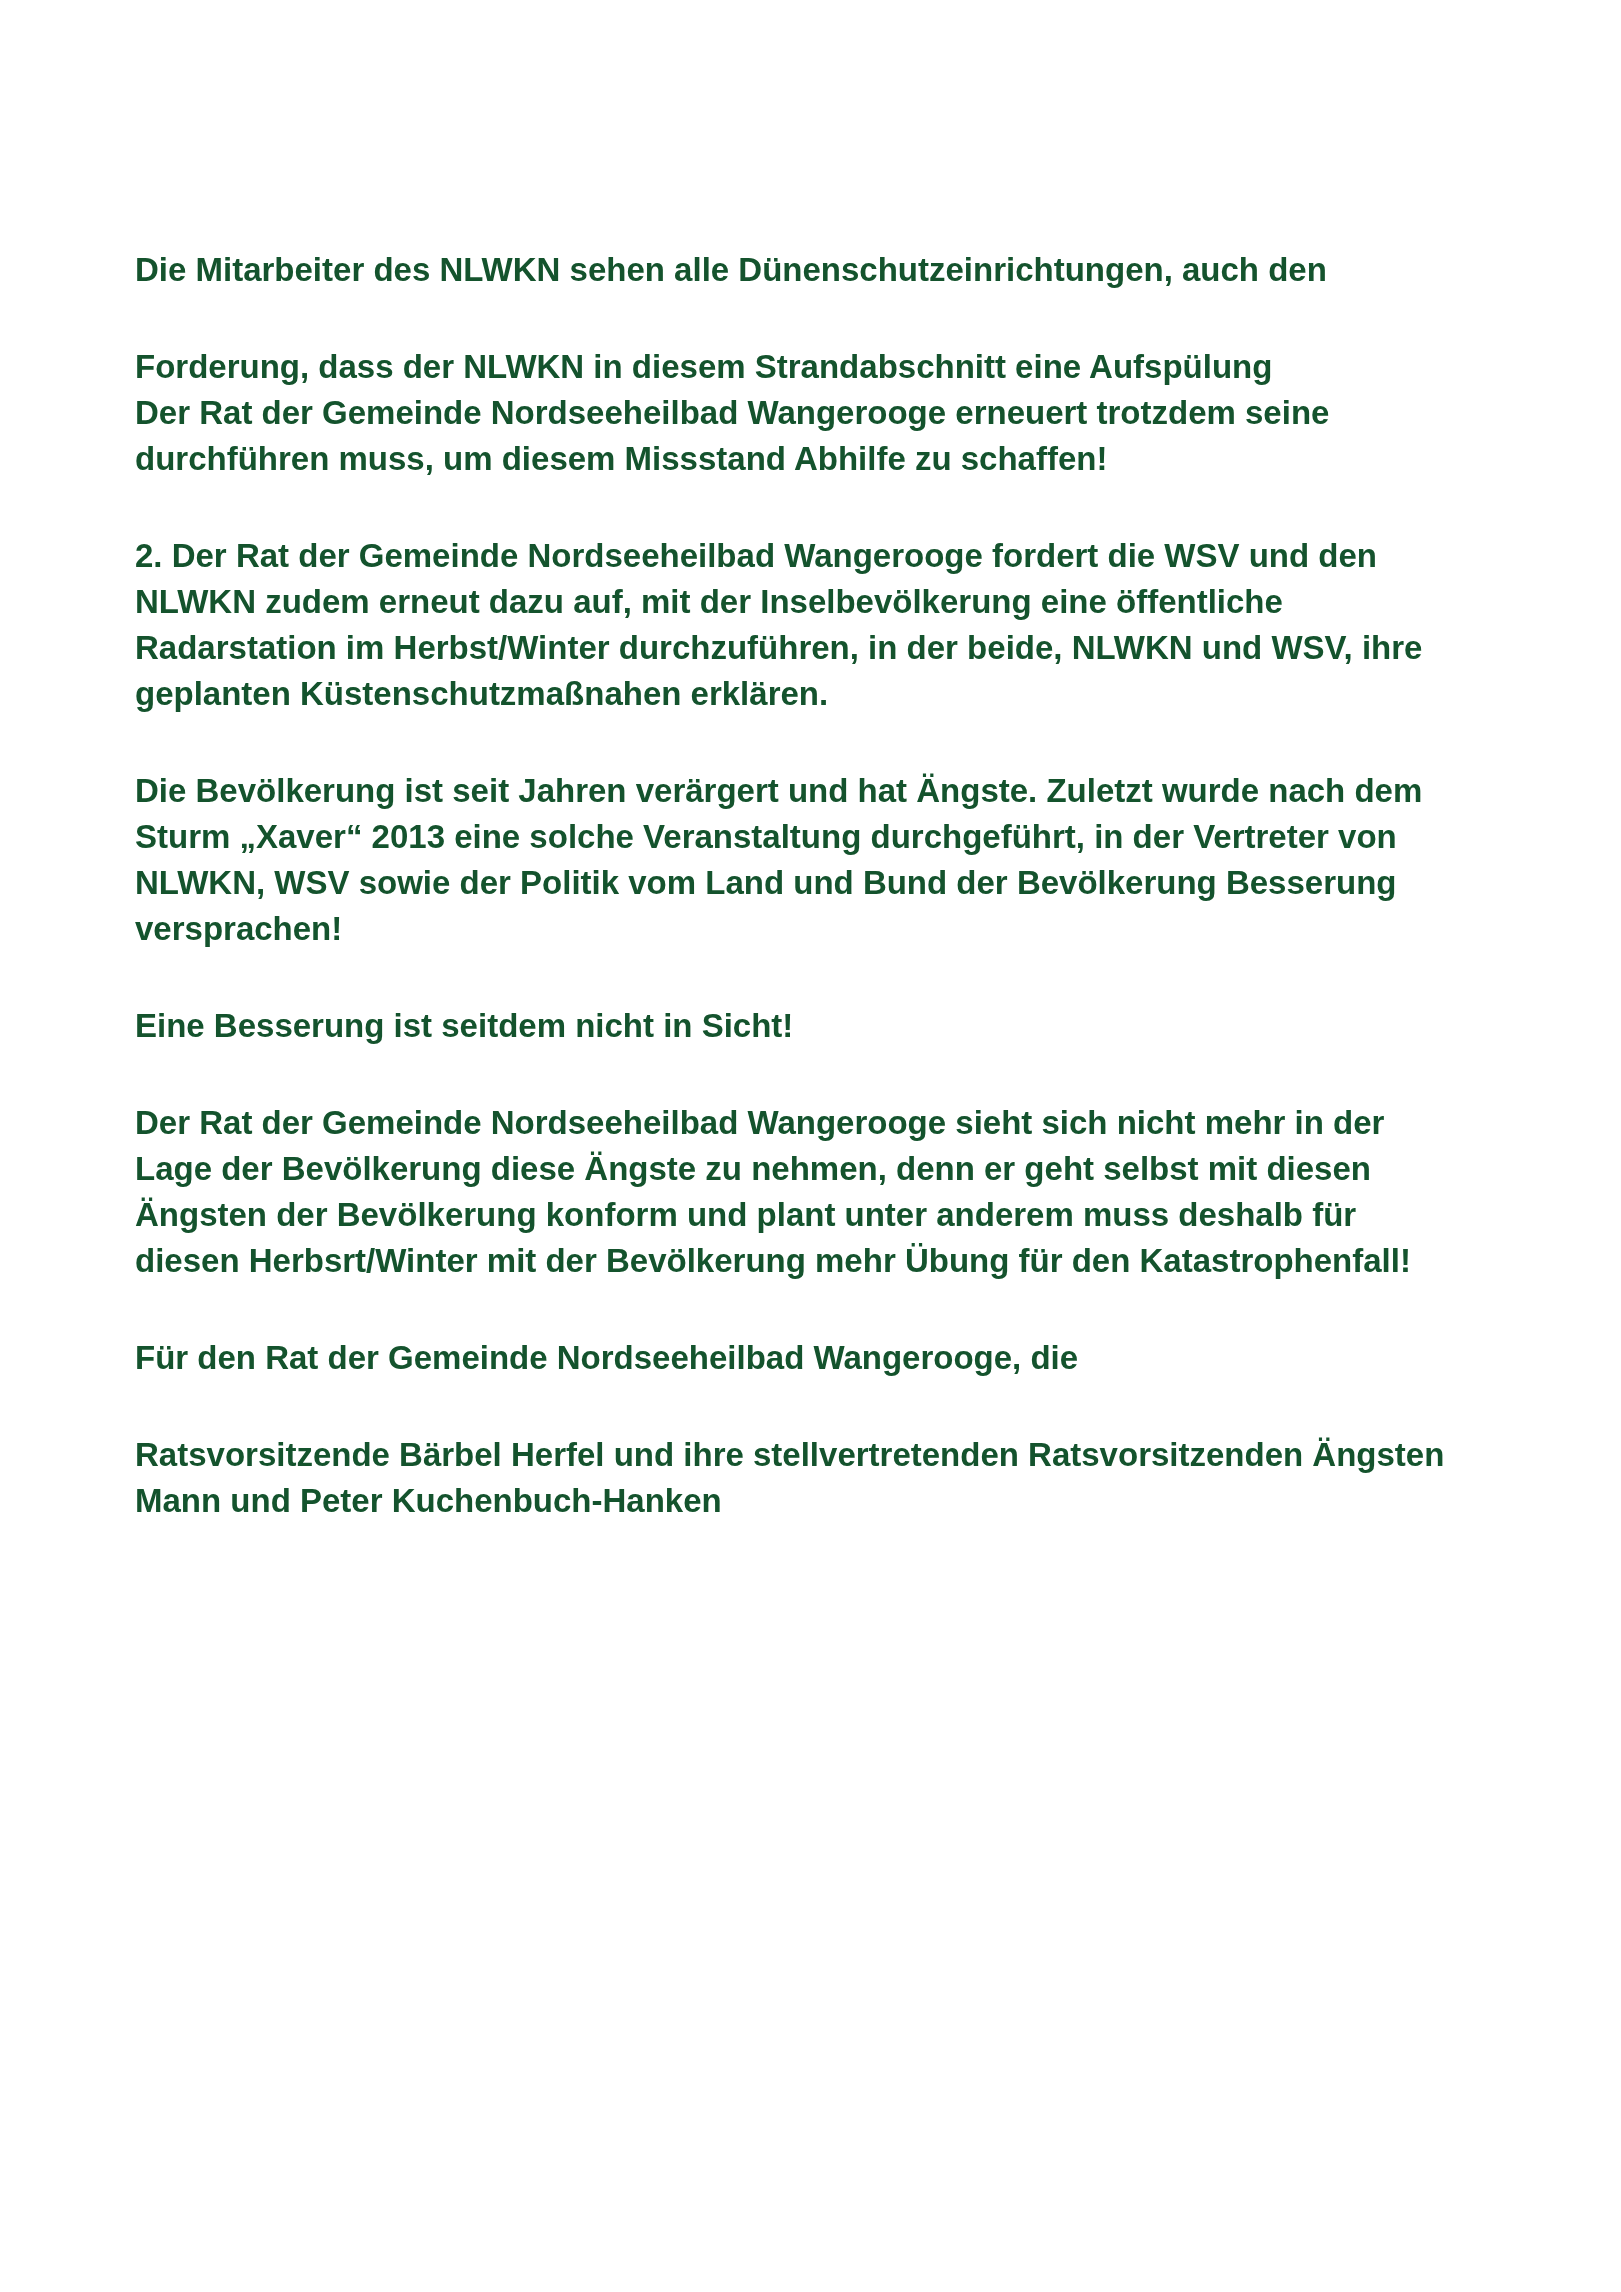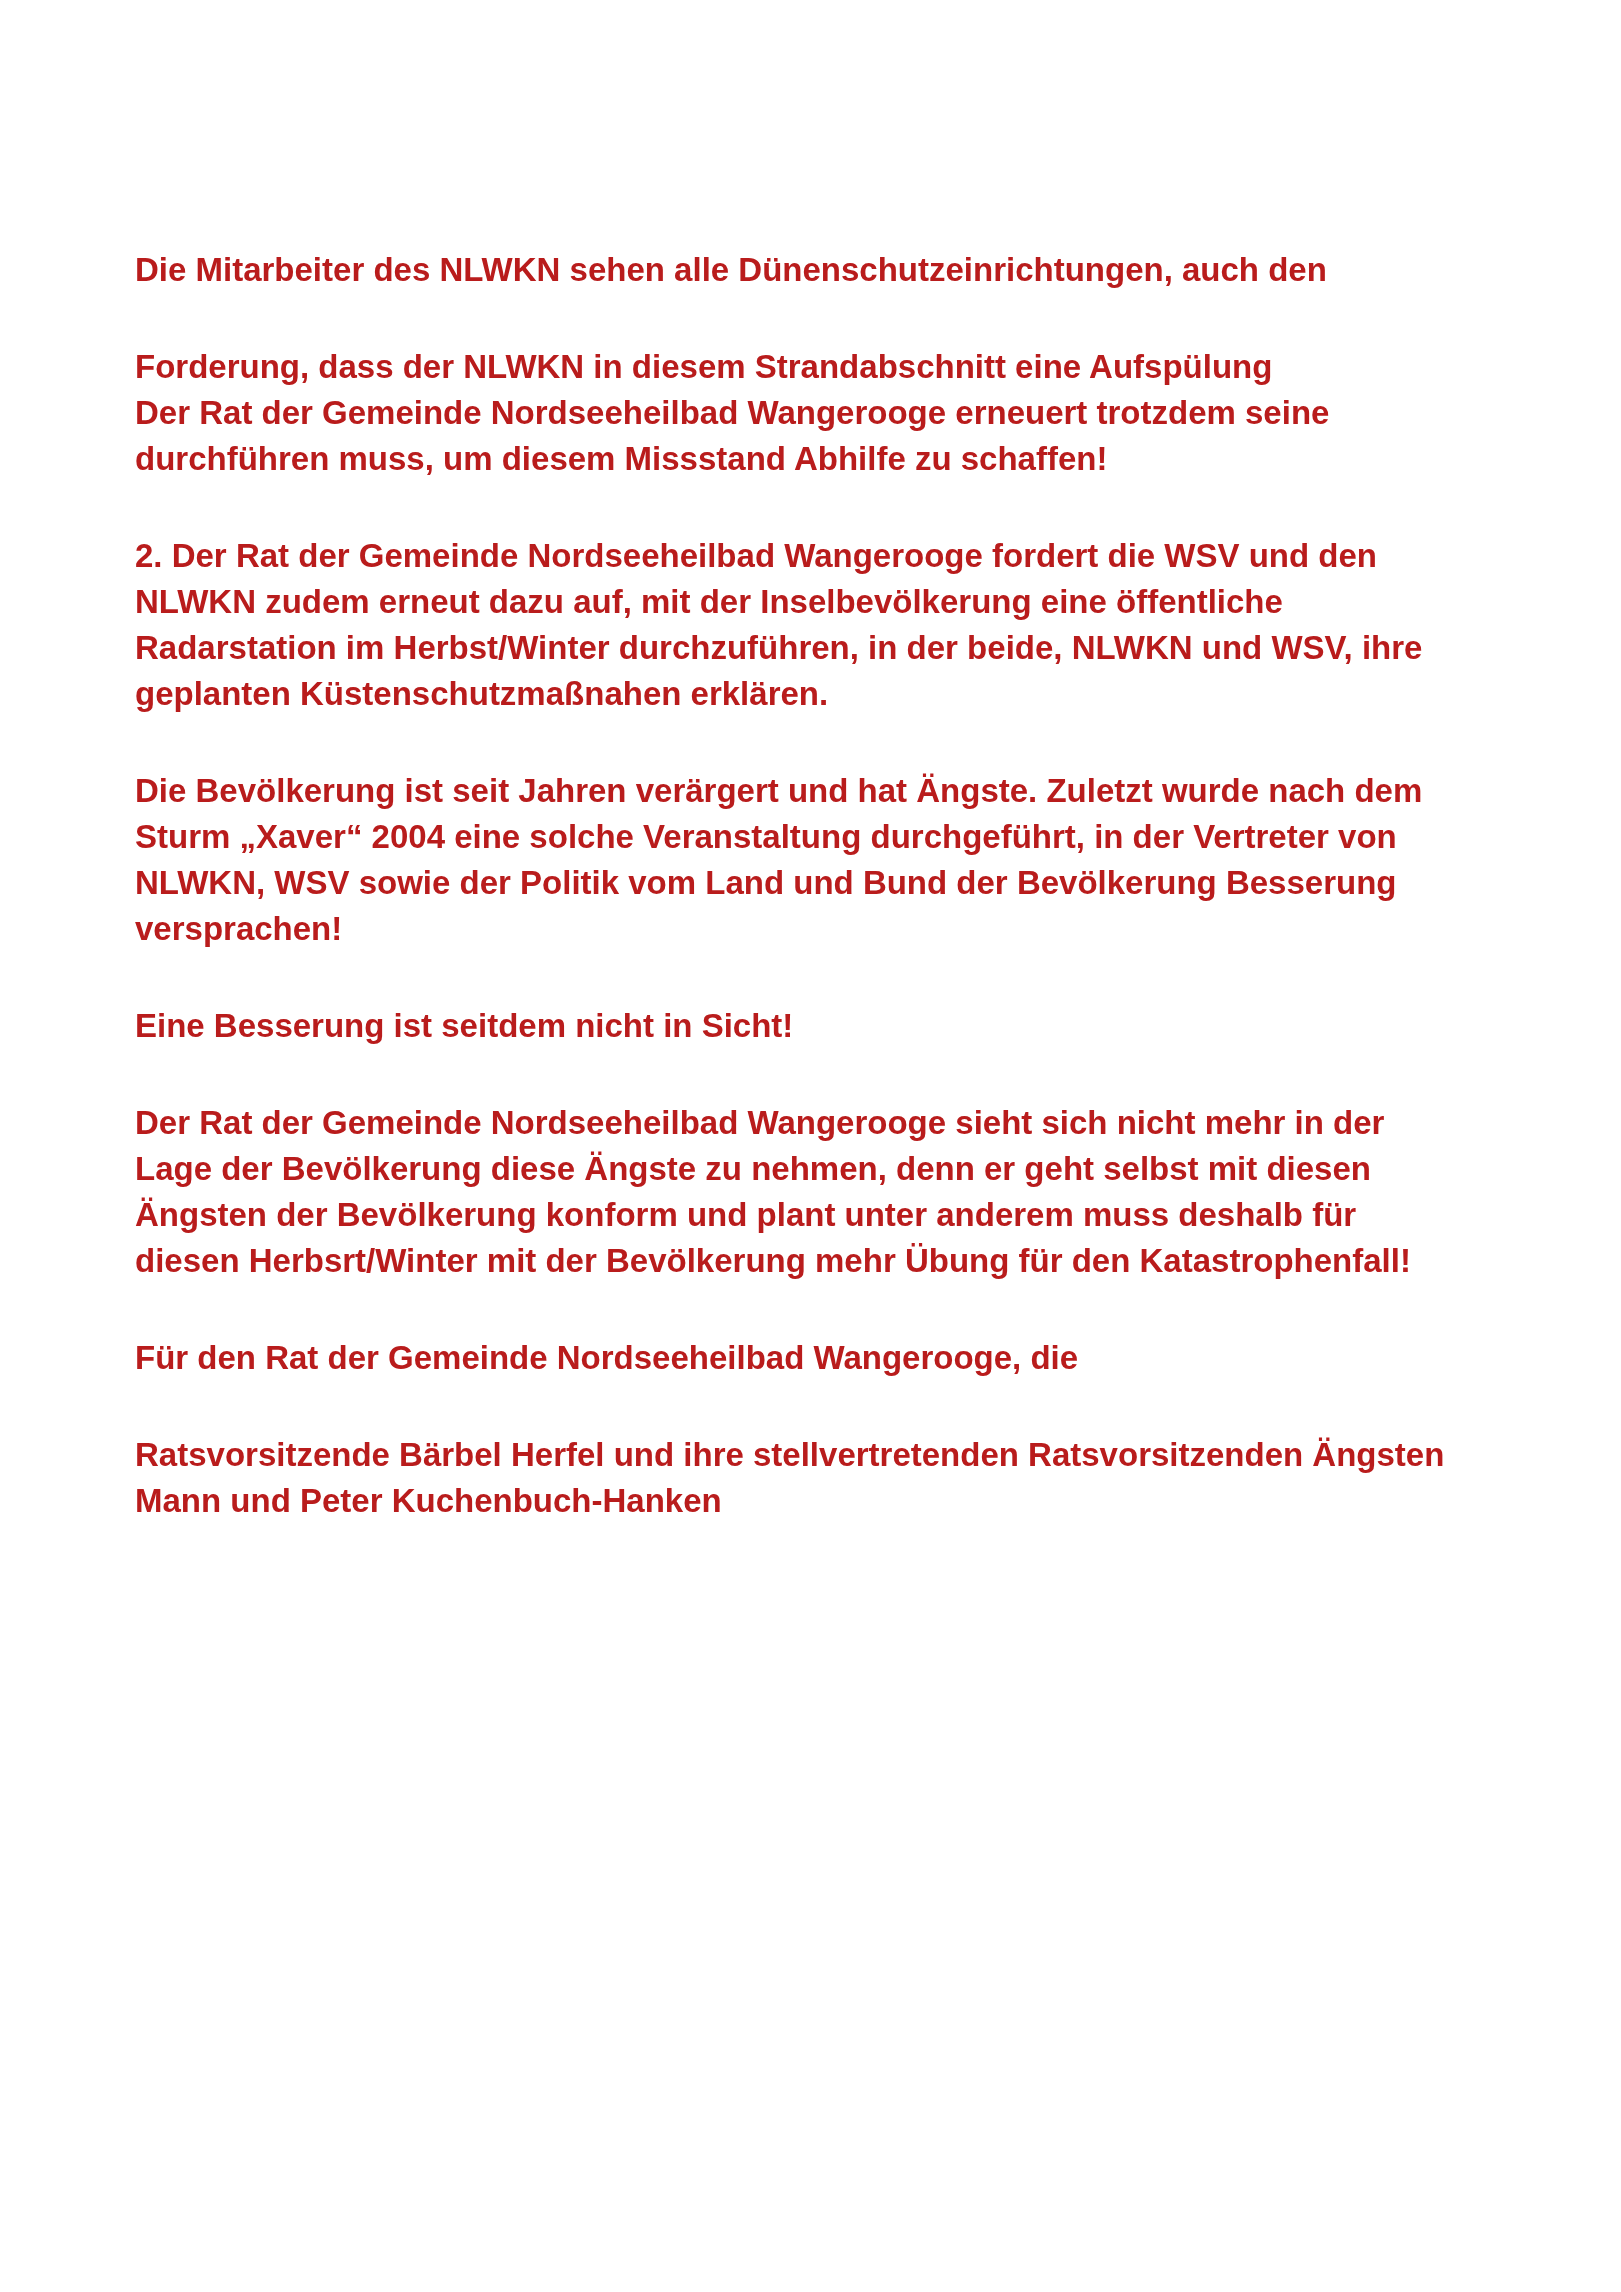--- a/index.html
+++ b/index.html
@@ -26,21 +26,21 @@
     position: absolute;
     left: 135px;
     top: 247px;
     width: 1372px;
   }
   .paragraph {
     margin: 0 0 51px 0;
     font-weight: bold;
     font-size: 33px;
     line-height: 46px;
-    color: #b91c1c;
+    color: #14532d;
     letter-spacing: 0px;
   }
   .paragraph.extra-space {
     margin-top: 37px;
   }
   .line {
     display: block;
     white-space: nowrap;
   }
 </style>
@@ -58,21 +58,21 @@
         <span class="line">durchführen muss, um diesem Missstand Abhilfe zu schaffen!</span>
       </p>
       <p class="paragraph">
         <span class="line">2. Der Rat der Gemeinde Nordseeheilbad Wangerooge fordert die WSV und den</span>
         <span class="line">NLWKN zudem erneut dazu auf, mit der Inselbevölkerung eine öffentliche</span>
         <span class="line">Radarstation im Herbst/Winter durchzuführen, in der beide, NLWKN und WSV, ihre</span>
         <span class="line">geplanten Küstenschutzmaßnahen erklären.</span>
       </p>
       <p class="paragraph">
         <span class="line">Die Bevölkerung ist seit Jahren verärgert und hat Ängste. Zuletzt wurde nach dem</span>
-        <span class="line">Sturm „Xaver“ 2004 eine solche Veranstaltung durchgeführt, in der Vertreter von</span>
+        <span class="line">Sturm „Xaver“ 2013 eine solche Veranstaltung durchgeführt, in der Vertreter von</span>
         <span class="line">NLWKN, WSV sowie der Politik vom Land und Bund der Bevölkerung Besserung</span>
         <span class="line">versprachen!</span>
       </p>
       <p class="paragraph">
         <span class="line">Eine Besserung ist seitdem nicht in Sicht!</span>
       </p>
       <p class="paragraph">
         <span class="line">Der Rat der Gemeinde Nordseeheilbad Wangerooge sieht sich nicht mehr in der</span>
         <span class="line">Lage der Bevölkerung diese Ängste zu nehmen, denn er geht selbst mit diesen</span>
         <span class="line">Ängsten der Bevölkerung konform und plant unter anderem muss deshalb für</span>

